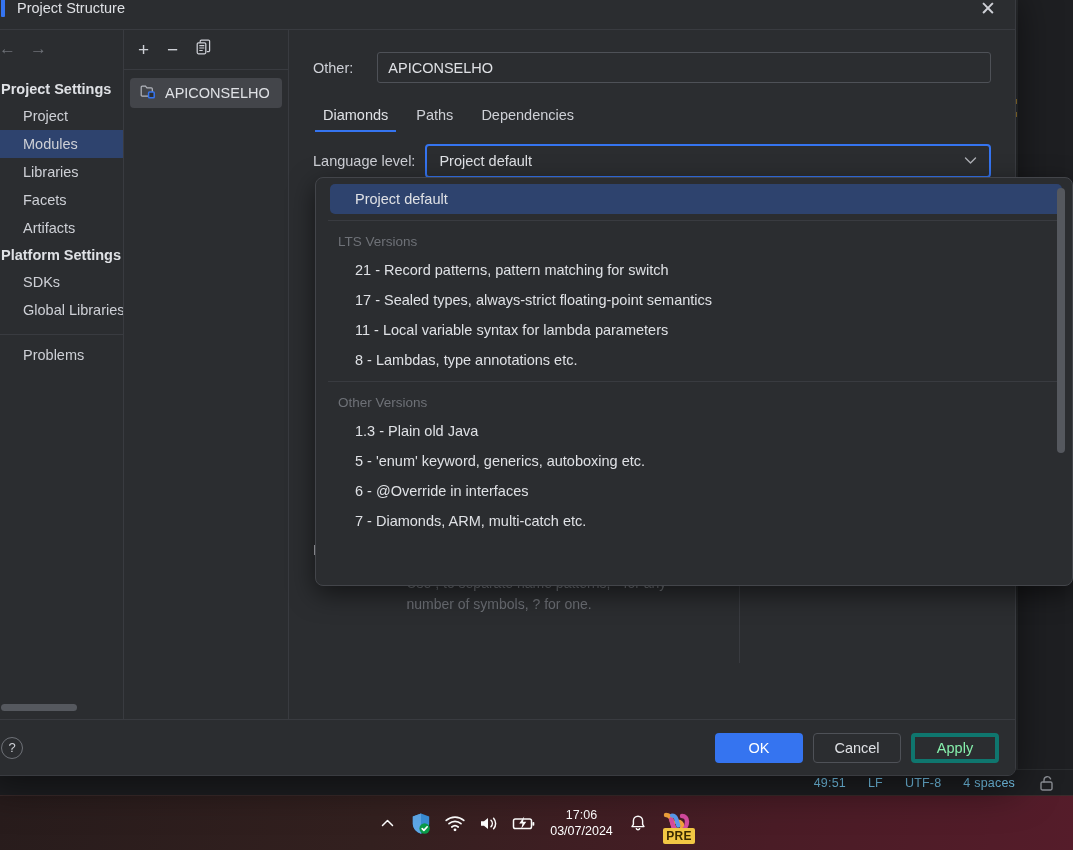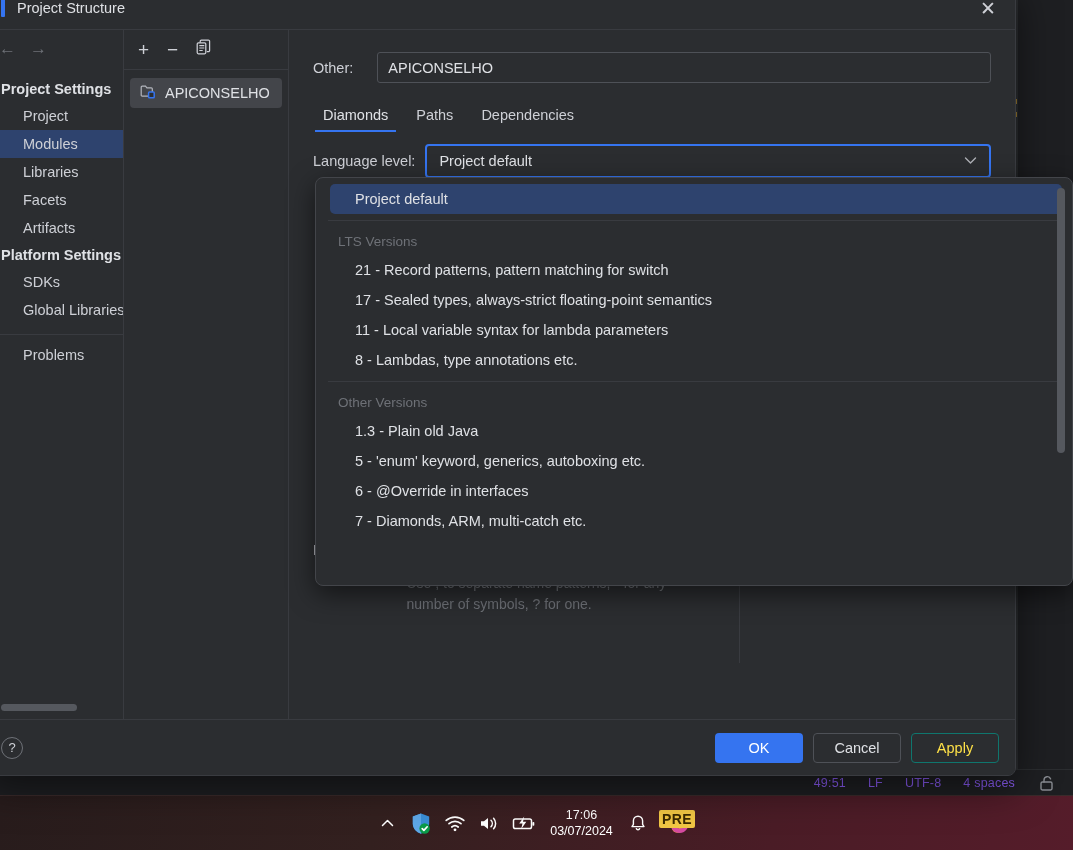--- a/index.html
+++ b/index.html
@@ -28,21 +28,21 @@
   .ide-mark {
     position: absolute; width: 12px; height: 5px; background: #9b7a2f;
   }
   .ide-statusbar {
     position: absolute; left: 0; right: 0; bottom: 55px; height: 26px;
     background: #1e1f22; border-top: 1px solid #2b2d30;
     display: flex; align-items: center; justify-content: flex-end;
     gap: 22px; padding-right: 16px;
     color: #5f6368; font-size: 12.5px; letter-spacing: .2px;
   }
-  .ide-statusbar .st { color: #8b5cf6; text-align: right; }
+  .ide-statusbar .st { color: #7dd3fc; text-align: right; }
   .lock-ic { width: 20px; height: 18px; position: relative; }
 
   
   .taskbar {
     position: absolute; left: 0; right: 0; bottom: 0; height: 55px;
     background: linear-gradient(100deg, #281c1c 0%, #33201f 35%, #4a1c26 72%, #551c2a 100%);
     border-top: 1px solid #3a2b2b;
     display: flex; align-items: center; justify-content: center;
   }
   .tray { display: flex; align-items: center; gap: 0px; padding-right: 8px; }
@@ -165,21 +165,21 @@
     width: 22px; height: 22px; border: 1px solid #6e7177; border-radius: 50%;
     color: #ced0d6; font-size: 13px; display: flex; align-items: center; justify-content: center;
   }
   .btns { display: flex; gap: 10px; }
   .btn {
     min-width: 88px; height: 30px; border-radius: 4px; font-size: 14.5px;
     display: flex; align-items: center; justify-content: center;
   }
   .btn.primary { background: #3574f0; color: #ffffff; }
   .btn.normal { background: #2b2d30; color: #dfe1e5; border: 1px solid #4e5157; }
-  .btn.disabled { background: #2b2d30; color: #fde047; border: 1px solid #0f766e; }
+  .btn.disabled { background: #2b2d30; color: #86efac; border: 4px solid #0f766e; }
 
   
   .popup {
     position: absolute; left: 315px; top: 177px; width: 758px; height: 409px;
     background: #2b2d30; border: 1px solid #43454a; border-radius: 8px;
     box-shadow: 0 8px 26px rgba(0,0,0,.55);
     overflow: hidden; z-index: 50;
   }
   .popup-scroll { position: absolute; inset: 0; padding: 6px 0 0 0; }
   .opt {
@@ -281,21 +281,21 @@
           <path d="M8.3 15.6a1.8 1.8 0 0 0 3.4 0" stroke="#ffffff" stroke-width="1.4" fill="none" stroke-linecap="round"></path>
         </svg>
       </div>
 
       <div class="tray-item" style="position:relative;">
         <svg width="30" height="28" viewBox="0 0 30 28">
           <path d="M6 6c3 0 4.6 1.9 5.4 4.6l2.2 7.4c.7 2.4 2.2 3.6 4.4 3.6 2.6 0 4.3-1.6 4.3-4.2 0-3-1.8-4.6-4.3-4.6h-1.7" stroke="#f2a33c" stroke-width="4.4" fill="none" stroke-linecap="round"></path>
           <path d="M22 7c3 0 5 2.1 5 5.4 0 4-2 9.4-7.6 9.4-3.3 0-5.3-1.6-6.2-4.6l-2-6.8" stroke="#d54ba0" stroke-width="4.4" fill="none" stroke-linecap="round"></path>
           <path d="M12 6.5c2.2 0 3.6 1.3 4.3 3.5l2 6.6" stroke="#5a9bf0" stroke-width="4.2" fill="none" stroke-linecap="round"></path>
         </svg>
-        <span style="position:absolute; right:0px; bottom:18px; background:#f2c744; color:#3b2a00; font-size:14px; font-weight:bold; padding:1px 3px; border-radius:2px; letter-spacing:.3px;">PRE</span>
+        <span style="position:absolute; right:0px; bottom:2px; background:#f2c744; color:#3b2a00; font-size:12px; font-weight:bold; padding:1px 3px; border-radius:2px; letter-spacing:.3px;">PRE</span>
       </div>
 
     </div>
   </div>
 
   <div class="dialog">
 
     <div class="dlg-titlebar">
       <div class="dlg-accent"></div>
       <div class="dlg-title">Project Structure</div>

